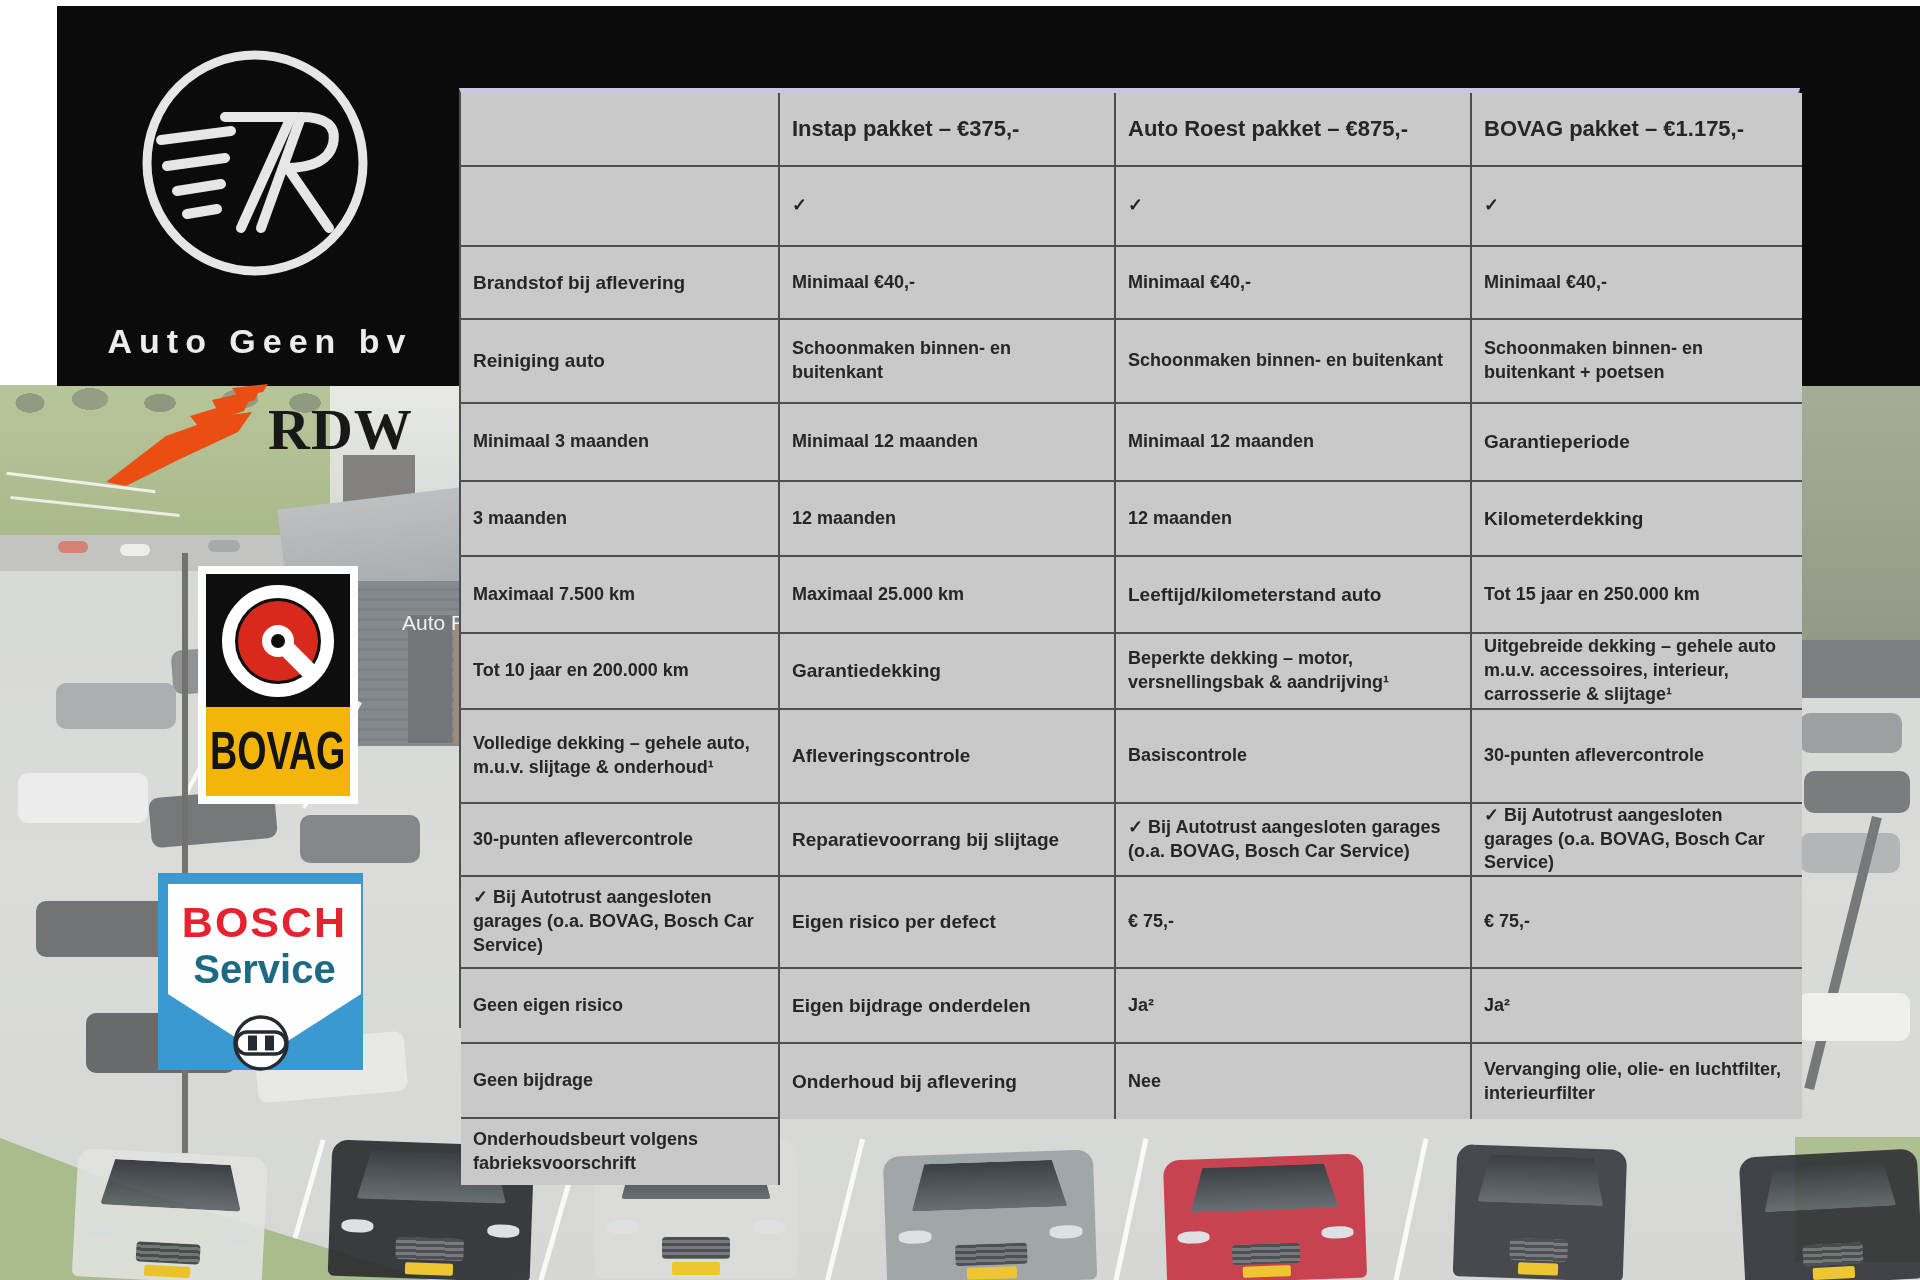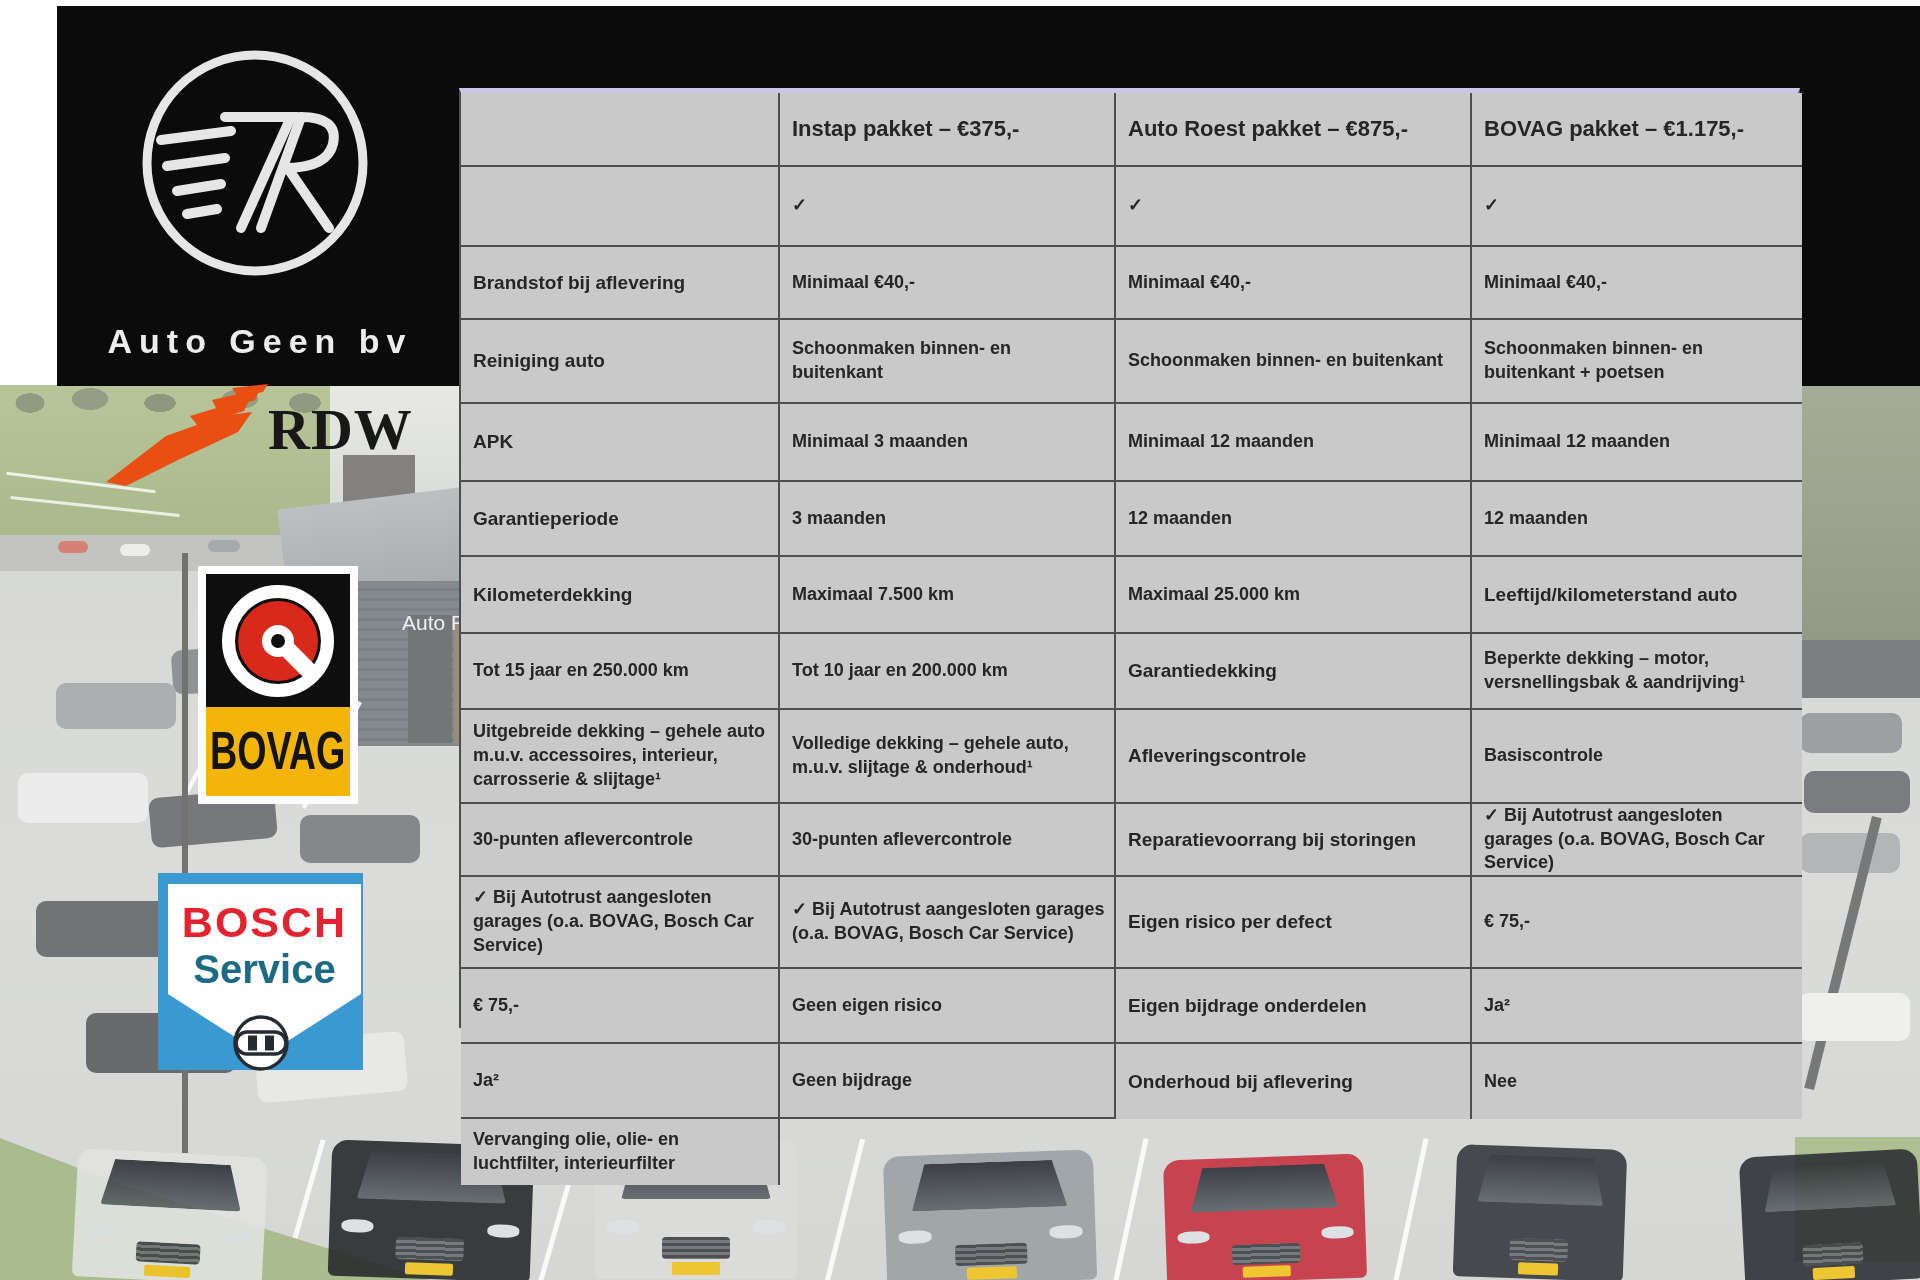--- a/index.html
+++ b/index.html
@@ -240,21 +240,20 @@
   <div class="cell rlabel">Brandstof bij aflevering</div>
   <div class="cell">Minimaal €40,-</div>
   <div class="cell">Minimaal €40,-</div>
   <div class="cell">Minimaal €40,-</div>
 
   <div class="cell rlabel">Reiniging auto</div>
   <div class="cell">Schoonmaken binnen- en buitenkant</div>
   <div class="cell">Schoonmaken binnen- en buitenkant</div>
   <div class="cell">Schoonmaken binnen- en buitenkant + poetsen</div>
 
-  <div class="cell rlabel">APK</div>
   <div class="cell">Minimaal 3 maanden</div>
   <div class="cell">Minimaal 12 maanden</div>
   <div class="cell">Minimaal 12 maanden</div>
 
   <div class="cell rlabel">Garantieperiode</div>
   <div class="cell">3 maanden</div>
   <div class="cell">12 maanden</div>
   <div class="cell">12 maanden</div>
 
   <div class="cell rlabel">Kilometerdekking</div>
@@ -268,31 +267,32 @@
   <div class="cell rlabel">Garantiedekking</div>
   <div class="cell">Beperkte dekking – motor, versnellingsbak &amp; aandrijving¹</div>
   <div class="cell">Uitgebreide dekking – gehele auto m.u.v. accessoires, interieur, carrosserie &amp; slijtage¹</div>
   <div class="cell">Volledige dekking – gehele auto, m.u.v. slijtage &amp; onderhoud¹</div>
 
   <div class="cell rlabel">Afleveringscontrole</div>
   <div class="cell">Basiscontrole</div>
   <div class="cell">30-punten aflevercontrole</div>
   <div class="cell">30-punten aflevercontrole</div>
 
-  <div class="cell rlabel">Reparatievoorrang bij storingen</div>
+  <div class="cell rlabel">Reparatievoorrang bij slijtage</div>
   <div class="cell">✓ Bij Autotrust aangesloten garages (o.a. BOVAG, Bosch Car Service)</div>
   <div class="cell">✓ Bij Autotrust aangesloten garages (o.a. BOVAG, Bosch Car Service)</div>
   <div class="cell">✓ Bij Autotrust aangesloten garages (o.a. BOVAG, Bosch Car Service)</div>
 
   <div class="cell rlabel">Eigen risico per defect</div>
   <div class="cell">€ 75,-</div>
   <div class="cell">€ 75,-</div>
   <div class="cell">Geen eigen risico</div>
 
   <div class="cell rlabel">Eigen bijdrage onderdelen</div>
   <div class="cell">Ja²</div>
   <div class="cell">Ja²</div>
   <div class="cell">Geen bijdrage</div>
 
   <div class="cell rlabel last-row">Onderhoud bij aflevering</div>
   <div class="cell last-row">Nee</div>
   <div class="cell last-row">Vervanging olie, olie- en luchtfilter, interieurfilter</div>
+  <div class="cell last-row">Onderhoudsbeurt volgens fabrieksvoorschrift</div>
 </div>
 
 </body></html>

